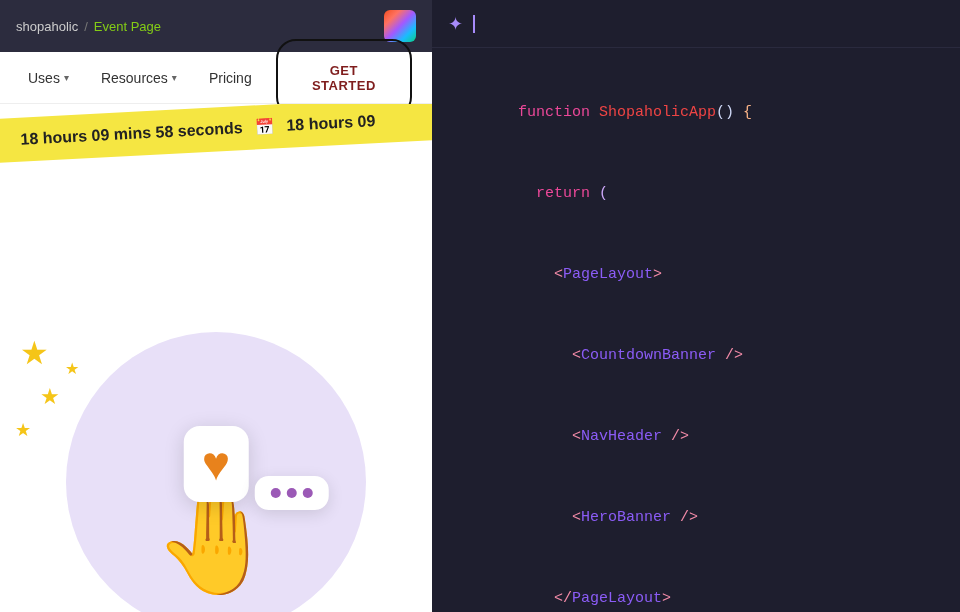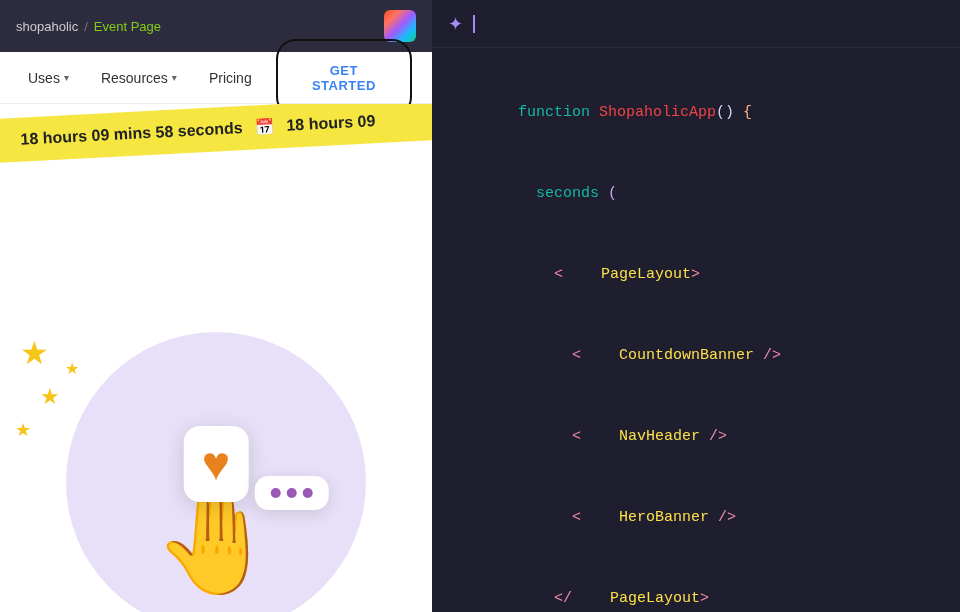--- a/index.html
+++ b/index.html
@@ -90,21 +90,21 @@
       color: #666;
     }
 
     .get-started-btn {
       margin-left: auto;
       border: 2px solid #111;
       border-radius: 20px;
       padding: 22px 20px;
       font-size: 13px;
       font-weight: 700;
-      color: #3b82f6;
+      color: #7f1d1d;
       background: transparent;
       cursor: pointer;
       letter-spacing: 0.5px;
     }
 
     
     .countdown-banner {
       background: #f5e642;
       height: 44px;
       display: flex;
@@ -265,25 +265,25 @@
       font-family: 'Courier New', Consolas, monospace;
       font-size: 15px;
       line-height: 1.8;
       overflow: hidden;
     }
 
     .code-line {
       white-space: pre;
     }
 
-    .c-keyword { color: #14b8a6; }
+    .c-keyword { color: #ec4899; }
     .c-function { color: #ef4444; }
     .c-plain { color: #cdd6f4; }
     .c-tag { color: #f38ba8; }
-    .c-component { color: #fde047; margin-left: 38px; }
+    .c-component { color: #8b5cf6; }
     .c-paren { color: #cba6f7; }
     .c-brace { color: #fab387; }
   </style>
 </head>
 <body>
 
 <div class="left-panel">
 
   <div class="nav-bar">
     <div class="nav-breadcrumb">
@@ -349,21 +349,21 @@
   <div class="editor-toolbar">
     <span class="ai-icon">✦</span>
     <span class="cursor-blink"></span>
   </div>
 
   <div class="code-area">
     <div class="code-line">
       <span class="c-keyword">function</span><span class="c-plain"> </span><span class="c-function">ShopaholicApp</span><span class="c-plain">() </span><span class="c-brace">{</span>
     </div>
     <div class="code-line">
-      <span class="c-plain">  </span><span class="c-keyword">seconds</span><span class="c-plain"> </span><span class="c-paren">(</span>
+      <span class="c-plain">  </span><span class="c-keyword">return</span><span class="c-plain"> </span><span class="c-paren">(</span>
     </div>
     <div class="code-line">
       <span class="c-plain">    </span><span class="c-tag">&lt;</span><span class="c-component">PageLayout</span><span class="c-tag">&gt;</span>
     </div>
     <div class="code-line">
       <span class="c-plain">      </span><span class="c-tag">&lt;</span><span class="c-component">CountdownBanner</span><span class="c-plain"> </span><span class="c-tag">/&gt;</span>
     </div>
     <div class="code-line">
       <span class="c-plain">      </span><span class="c-tag">&lt;</span><span class="c-component">NavHeader</span><span class="c-plain"> </span><span class="c-tag">/&gt;</span>
     </div>

